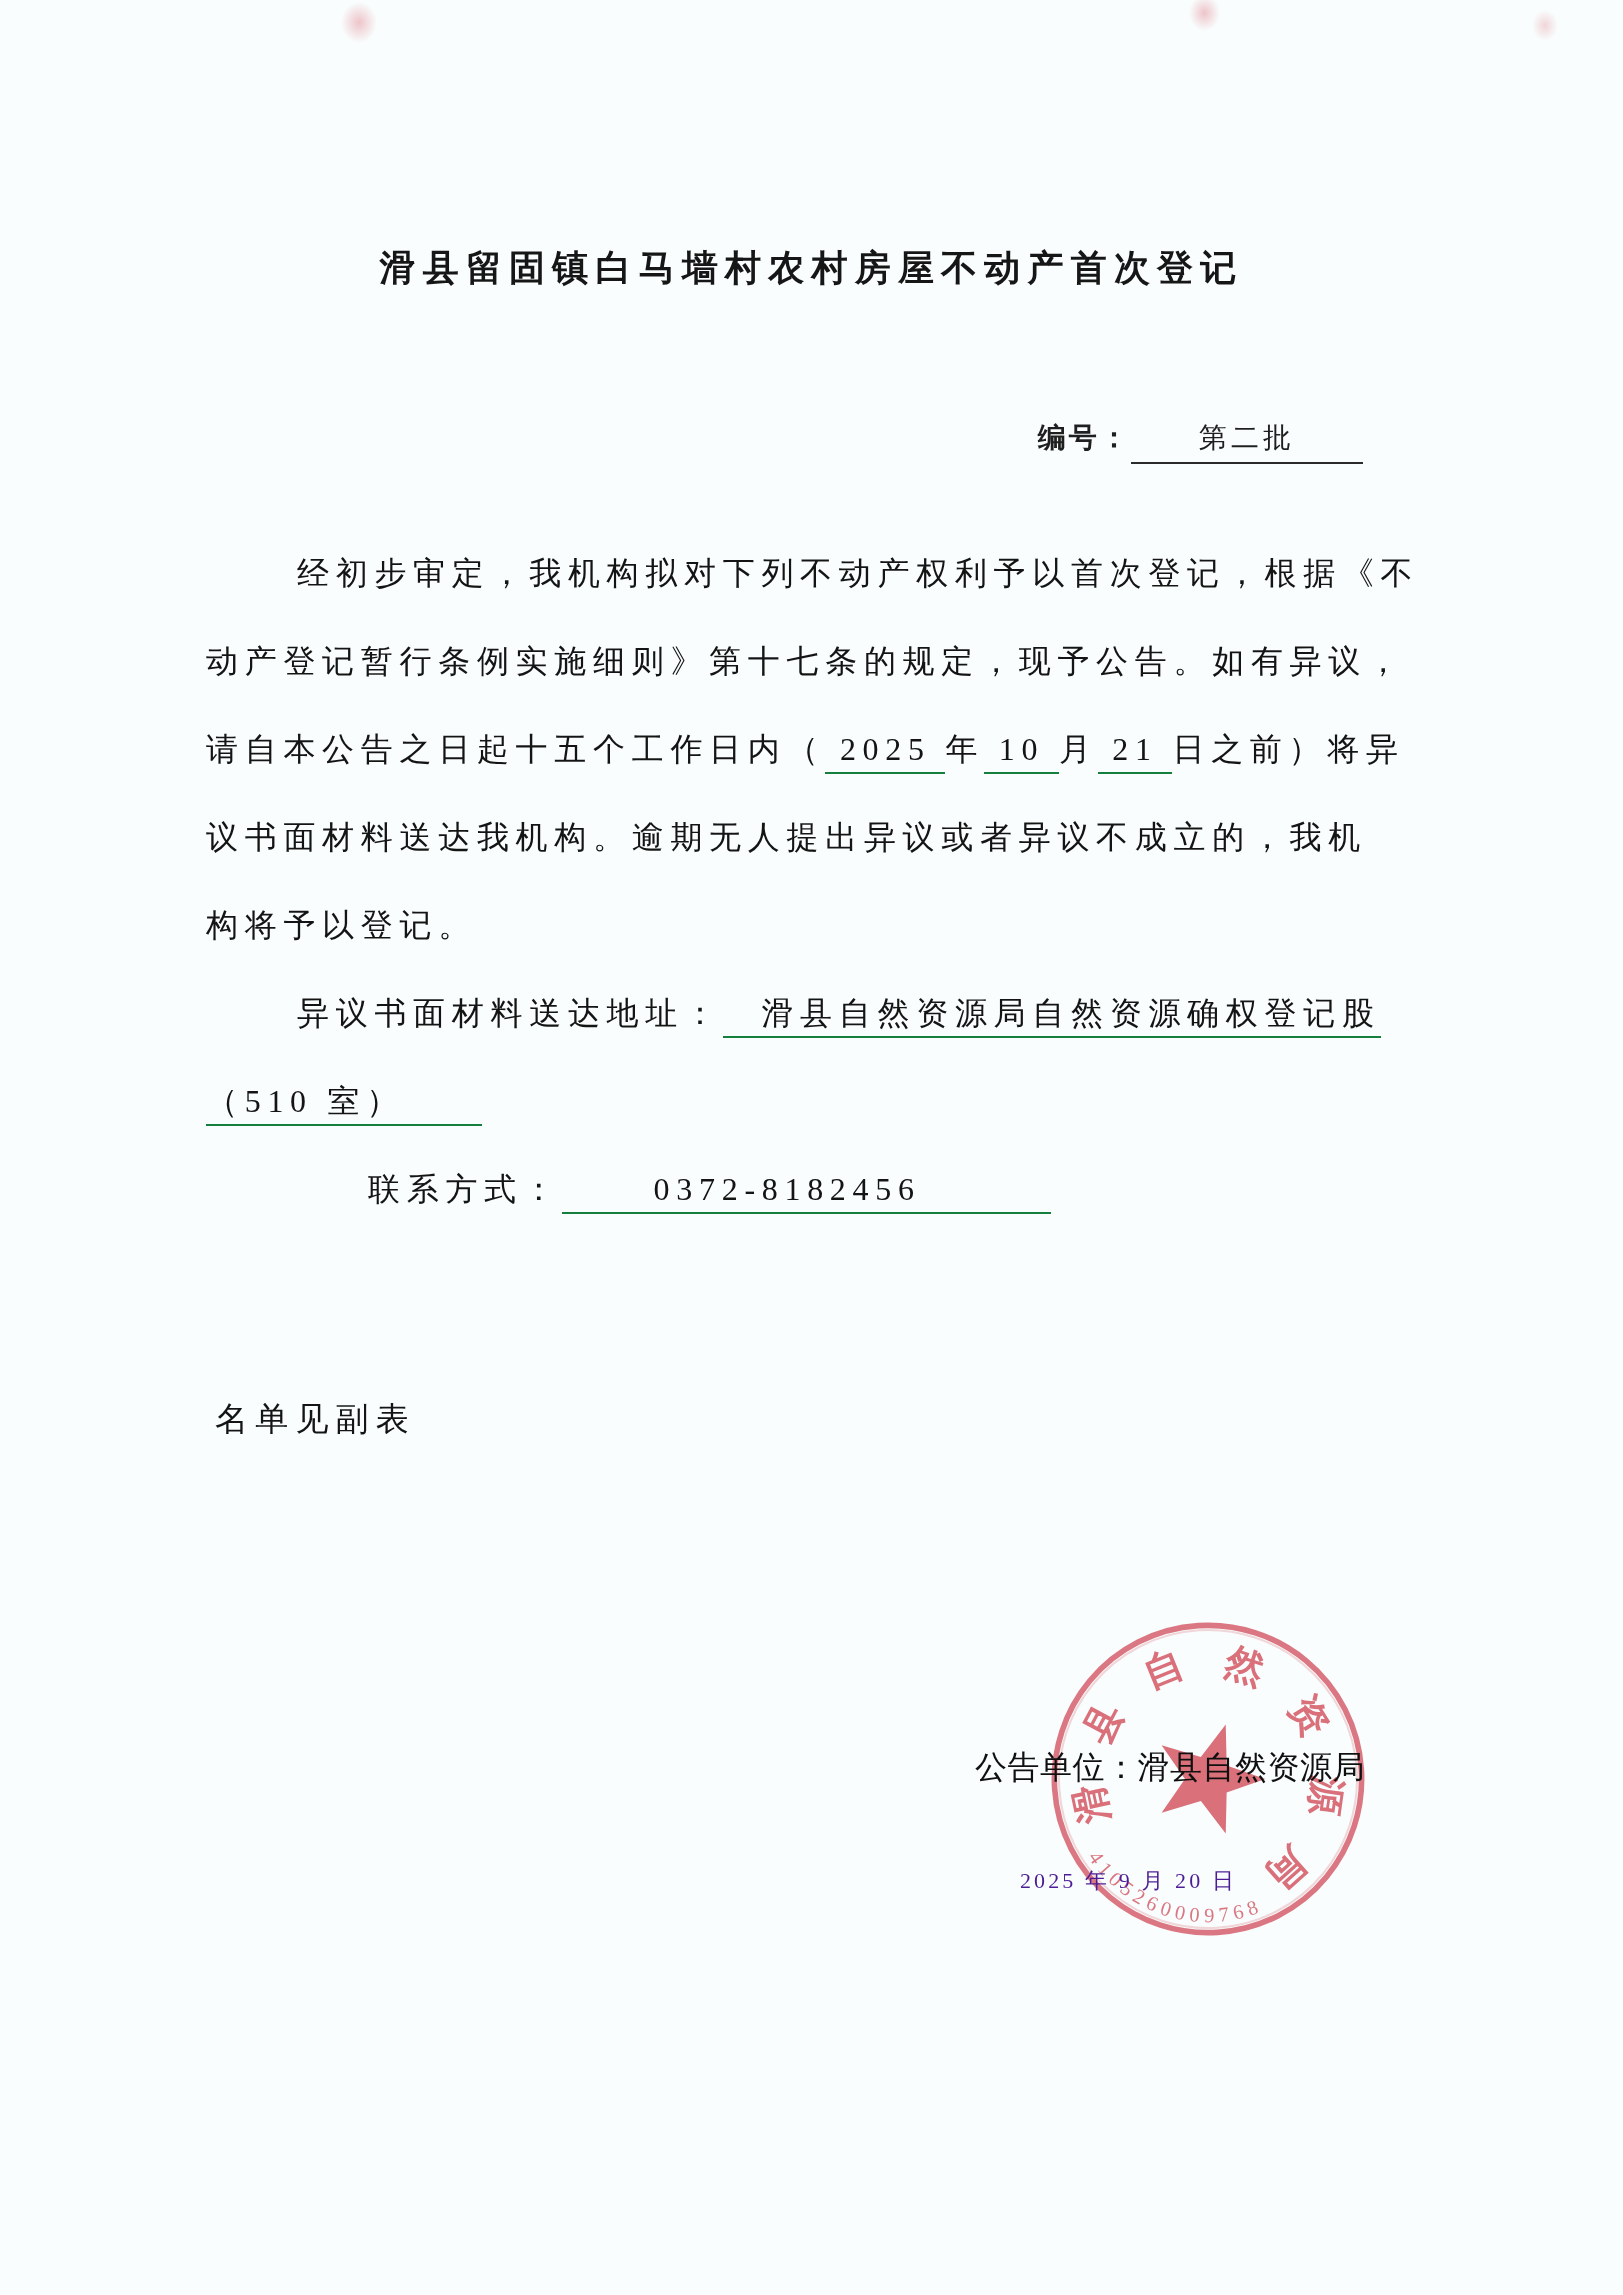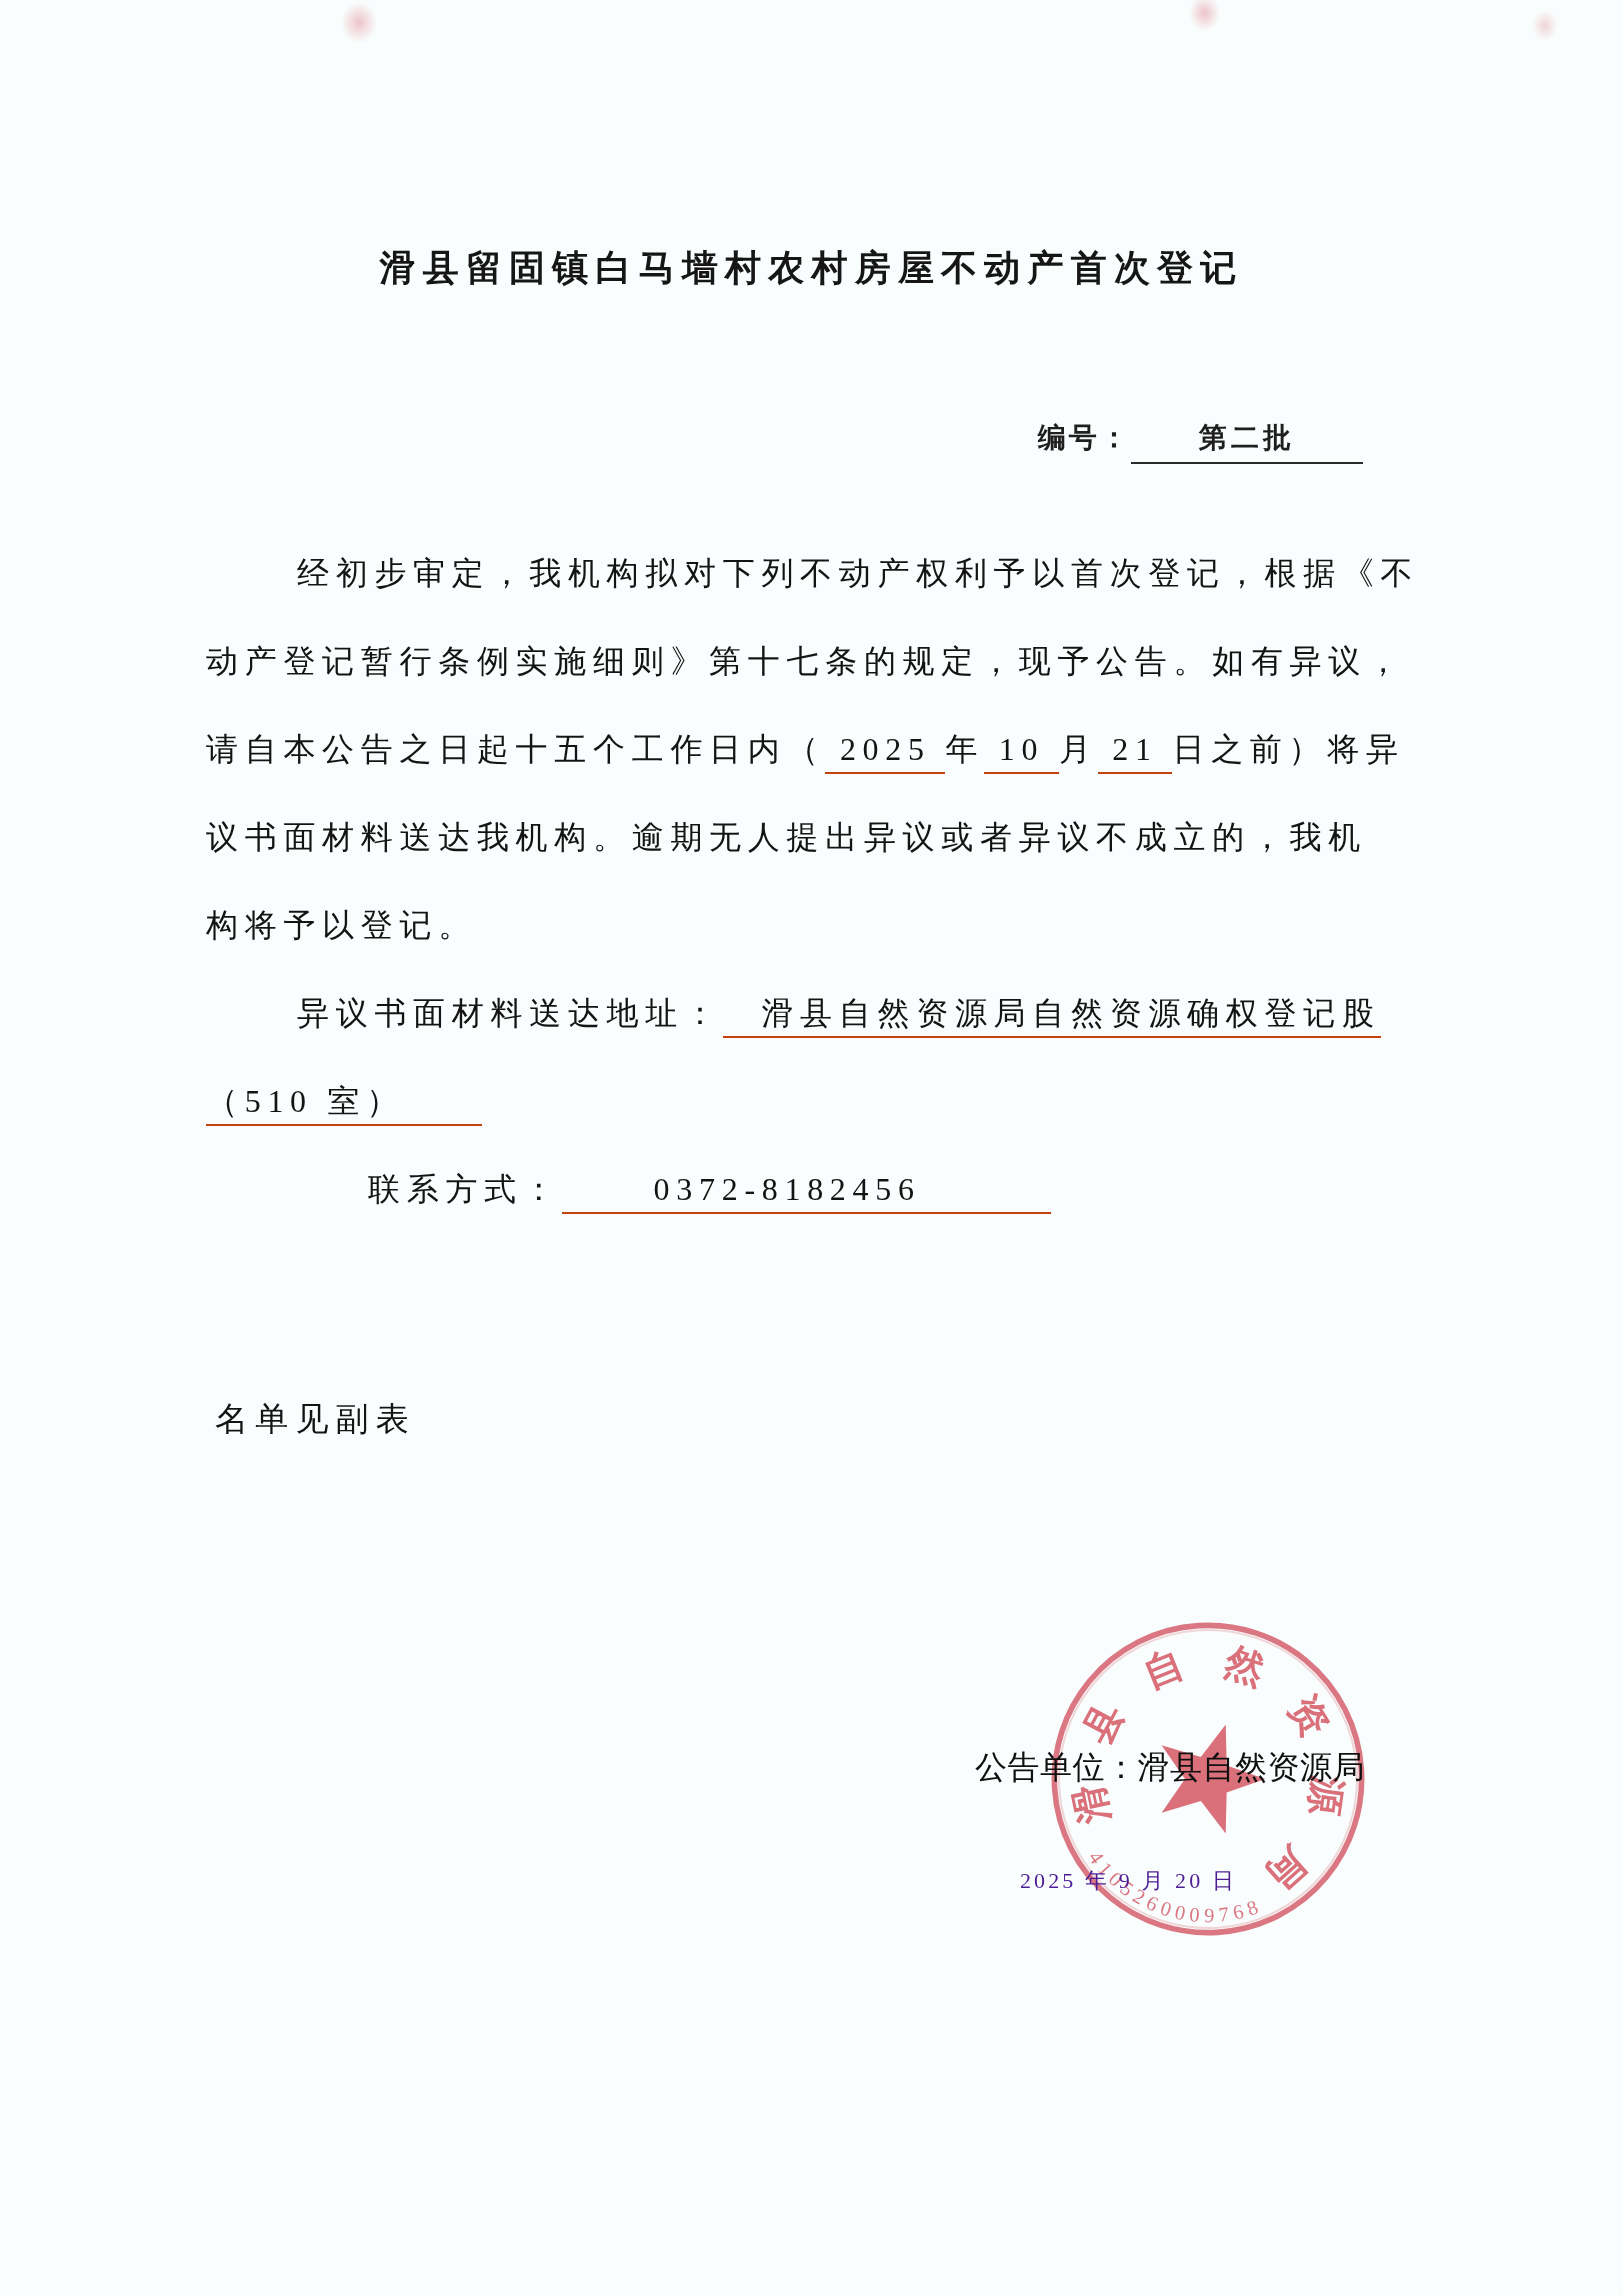--- a/index.html
+++ b/index.html
@@ -31,31 +31,31 @@
   .title.l2{top:296px;font-size:39px;letter-spacing:5.1px;}
   .serial-row{
     position:absolute;top:419px;right:260px;
     font-size:28px;font-weight:700;
     white-space:nowrap;
   }
   .serial-row .lbl{letter-spacing:3.1px;}
   .serial-row .val{
     display:inline-block;min-width:232px;text-align:center;
     border-bottom:2.6px solid #2b2b2b;padding-bottom:5.1px;
-    font-weight:700;letter-spacing:4.1px;white-space:pre;
+    font-weight:400;letter-spacing:4.1px;white-space:pre;
   }
   .body-text{
     position:absolute;left:206px;top:529px;width:1240px;
     font-size:32px;letter-spacing:6.7px;color:#141414;
   }
   .body-text .line{
     height:88px;line-height:88px;white-space:nowrap;
   }
   .u{
-    border-bottom:2px solid #c2410c;
+    border-bottom:2px solid #15803d;
     padding-bottom:4.6px;
     white-space:pre;
   }
   .note{
     position:absolute;left:215px;top:1397px;
     font-size:33px;letter-spacing:7.2px;color:#141414;
   }
   .issuer{
     position:absolute;left:975px;top:1746px;
     font-size:32px;letter-spacing:0.5px;color:#101010;

